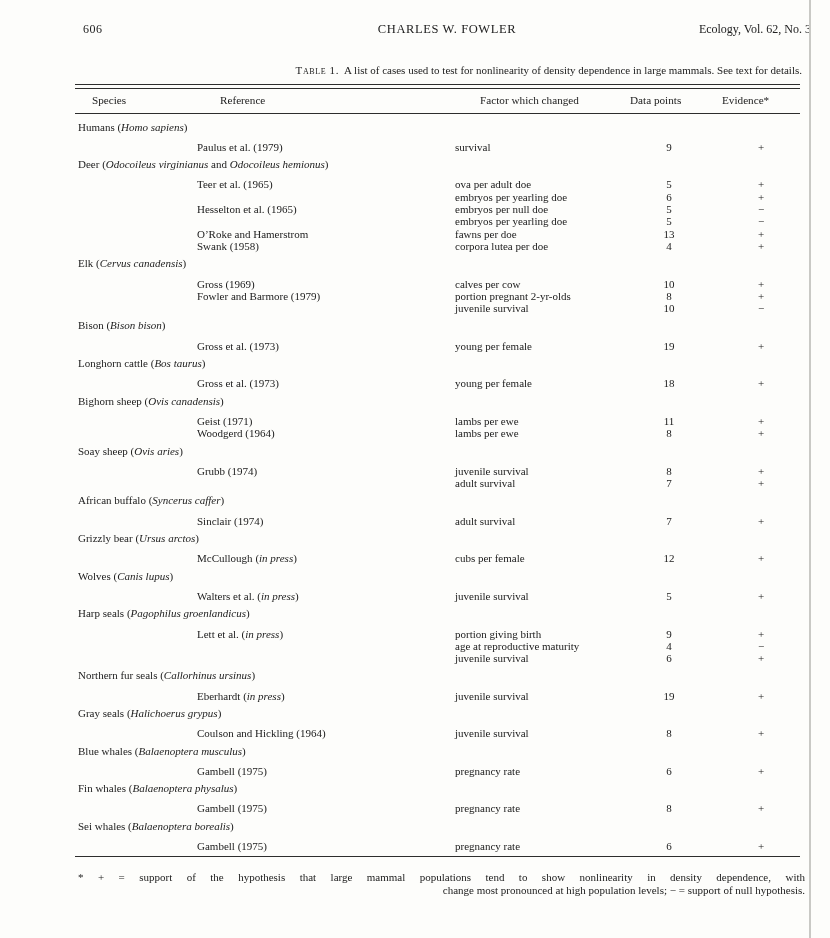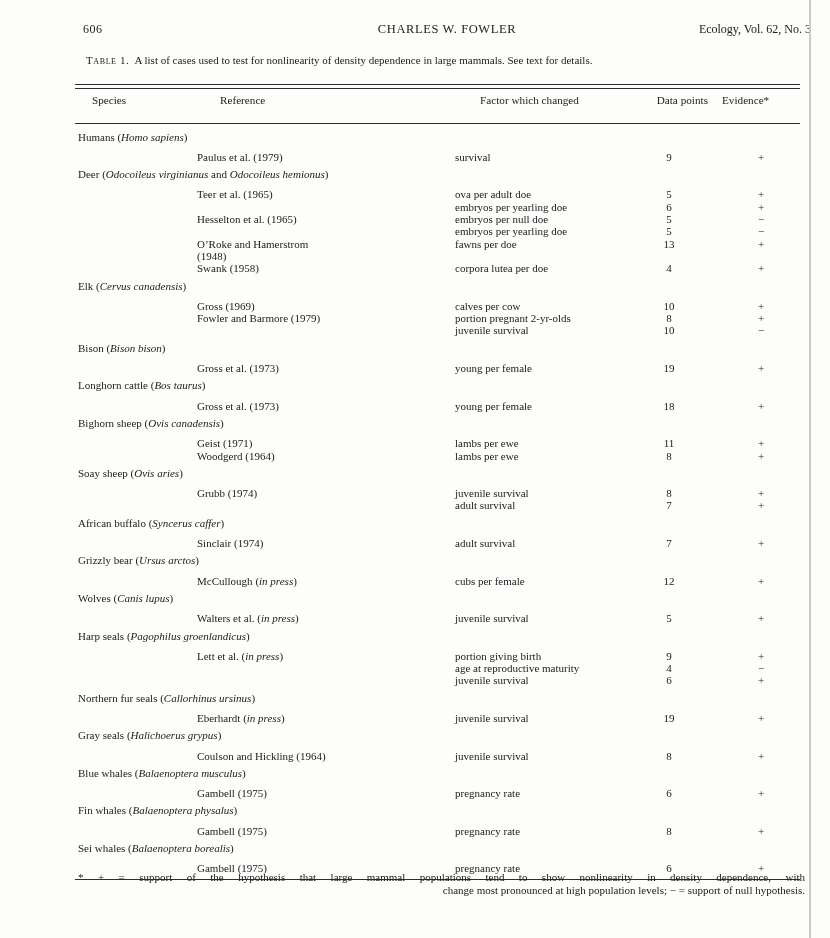--- a/index.html
+++ b/index.html
@@ -19,42 +19,42 @@
   .running-head {
     position: absolute; top: 22px; left: 73px; width: 740px;
     display: flex; align-items: baseline;
     font-size: 12px;
   }
   .rh-left  { flex: 1; text-align: left; padding-left: 10px; letter-spacing: 0.5px; }
   .rh-center{ flex: 0 0 auto; text-align: center; font-size: 12.5px; letter-spacing: 0.6px; }
   .rh-right { flex: 1; text-align: right; padding-right: 2px; }
   
   .caption {
-    position: absolute; top: 54px; left: 75px; width: 727px;
-    font-size: 11px; line-height: 13px; text-indent: 11px;
+    position: absolute; top: 64px; left: 75px; width: 727px;
+    font-size: 11px; line-height: 13px; text-indent: 11px; text-align: right;
   }
   .caption .label { font-variant: small-caps; letter-spacing: 0.6px; margin-right: 5px; }
   
   .tablewrap { position: absolute; top: 84px; left: 75px; width: 725px; }
   .rule-double {
     height: 4.6px;
     border-top: 1.3px solid #2d2d2d;
     border-bottom: 1.3px solid #2d2d2d;
   }
   .thead {
     display: grid;
     grid-template-columns: 122px 258px 175px 78px 92px;
-    padding: 5px 0 16px 0;
+    padding: 5px 0 6px 0;
     border-bottom: 1.3px solid #2d2d2d;
     font-size: 11.2px; line-height: 13px;
   }
   .th1 { text-align: left;  padding-left: 17px; }
   .th2 { text-align: left;  padding-left: 23px; }
   .th3 { text-align: center; padding-right: 26px; }
-  .th4 { text-align: right; }
+  .th4 { text-align: left; }
   .th5 { padding-left: 14px; }
   .tbody {
     padding-top: 2px; padding-bottom: 4px;
     border-bottom: 1.3px solid #2d2d2d;
     font-size: 11px;
   }
   .row { min-height: 12.3px; line-height: 12.3px; }
   .row.heading { margin: 5px 0 8px 0; padding-left: 3px; }
   .row.case {
     display: grid;
@@ -131,27 +131,20 @@
       </div>
       <div class="row case">
         <div class="c sp"></div>
         <div class="c ref"><span>O’Roke and Hamerstrom</span></div>
         <div class="c factor">fawns per doe</div>
         <div class="c pts">13</div>
         <div class="c ev">+</div>
       </div>
       <div class="row case">
         <div class="c sp"></div>
-        <div class="c ref"><span>(1948)</span></div>
-        <div class="c factor"></div>
-        <div class="c pts"></div>
-        <div class="c ev"></div>
-      </div>
-      <div class="row case">
-        <div class="c sp"></div>
         <div class="c ref"><span>Swank (1958)</span></div>
         <div class="c factor">corpora lutea per doe</div>
         <div class="c pts">4</div>
         <div class="c ev">+</div>
       </div>
       <div class="row heading"><span>Elk</span> (<i>Cervus canadensis</i>)</div>
       <div class="row case">
         <div class="c sp"></div>
         <div class="c ref"><span>Gross (1969)</span></div>
         <div class="c factor">calves per cow</div>

